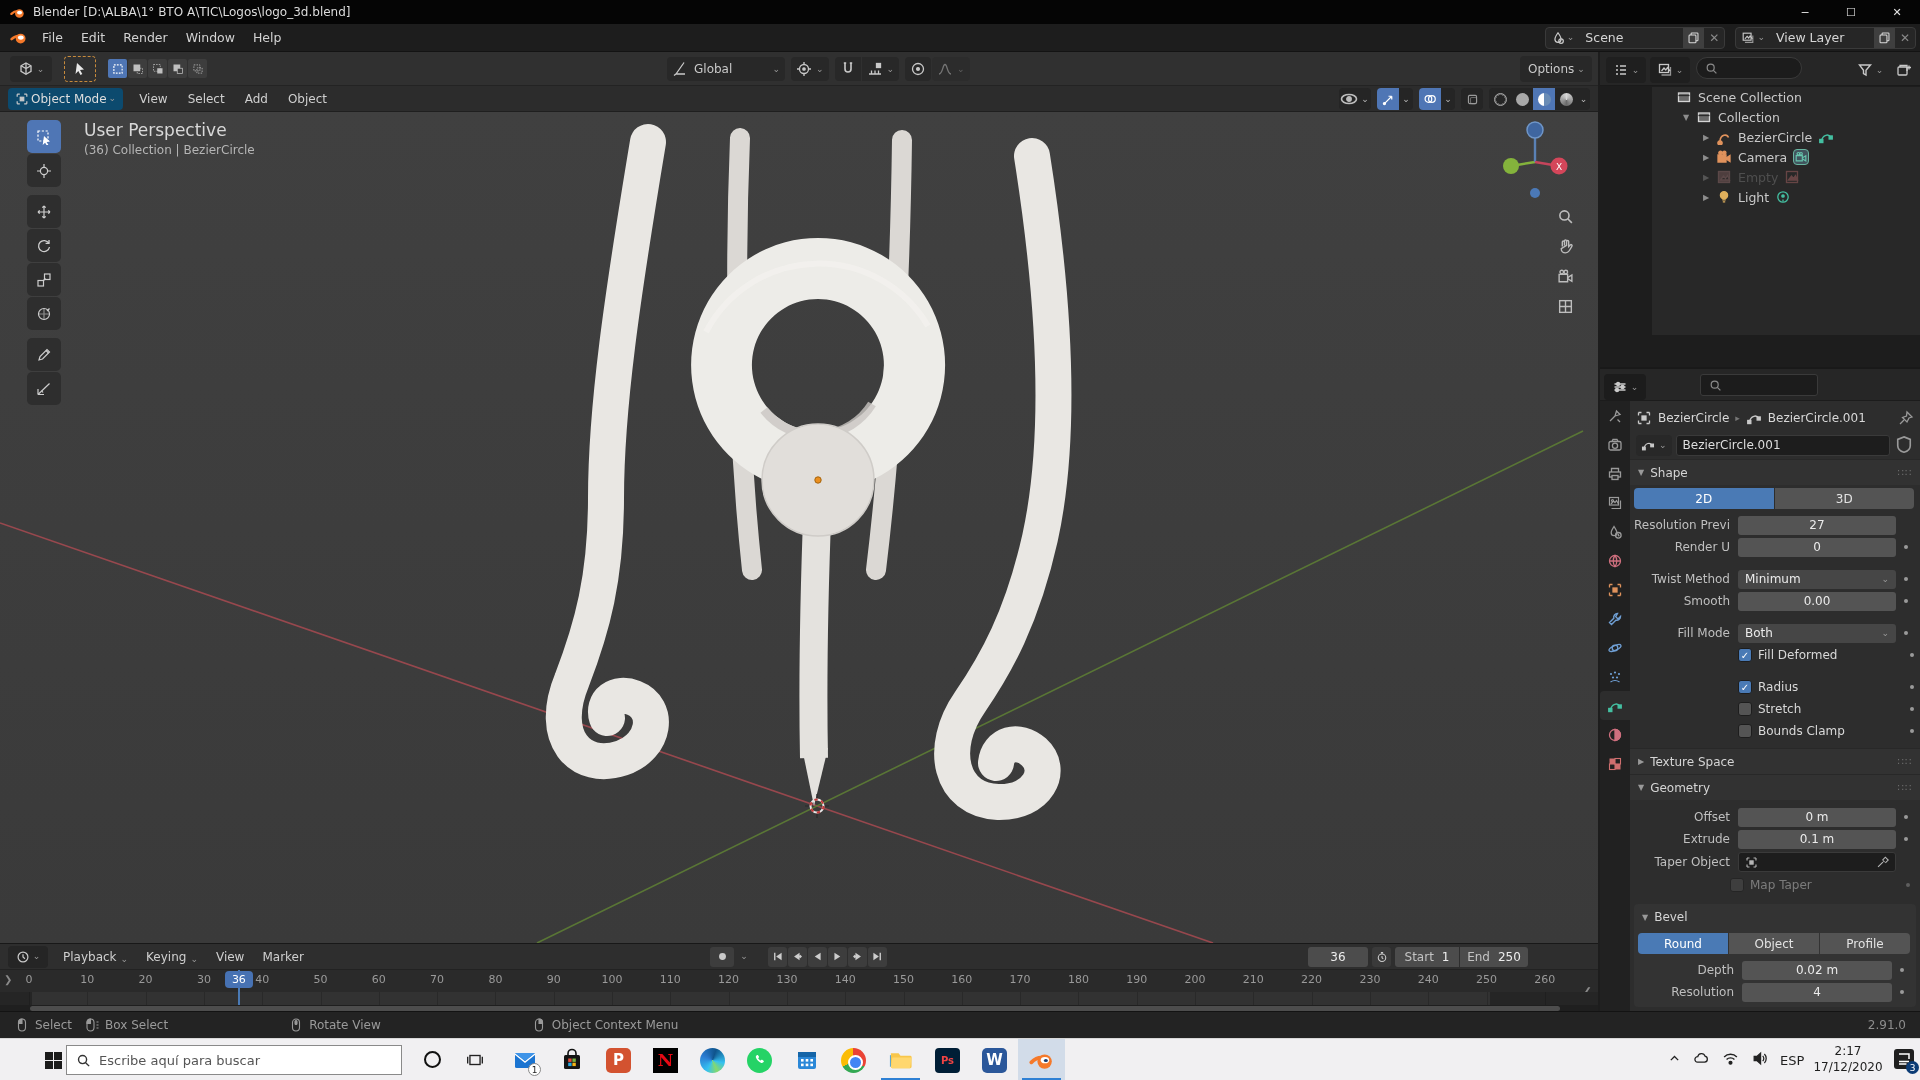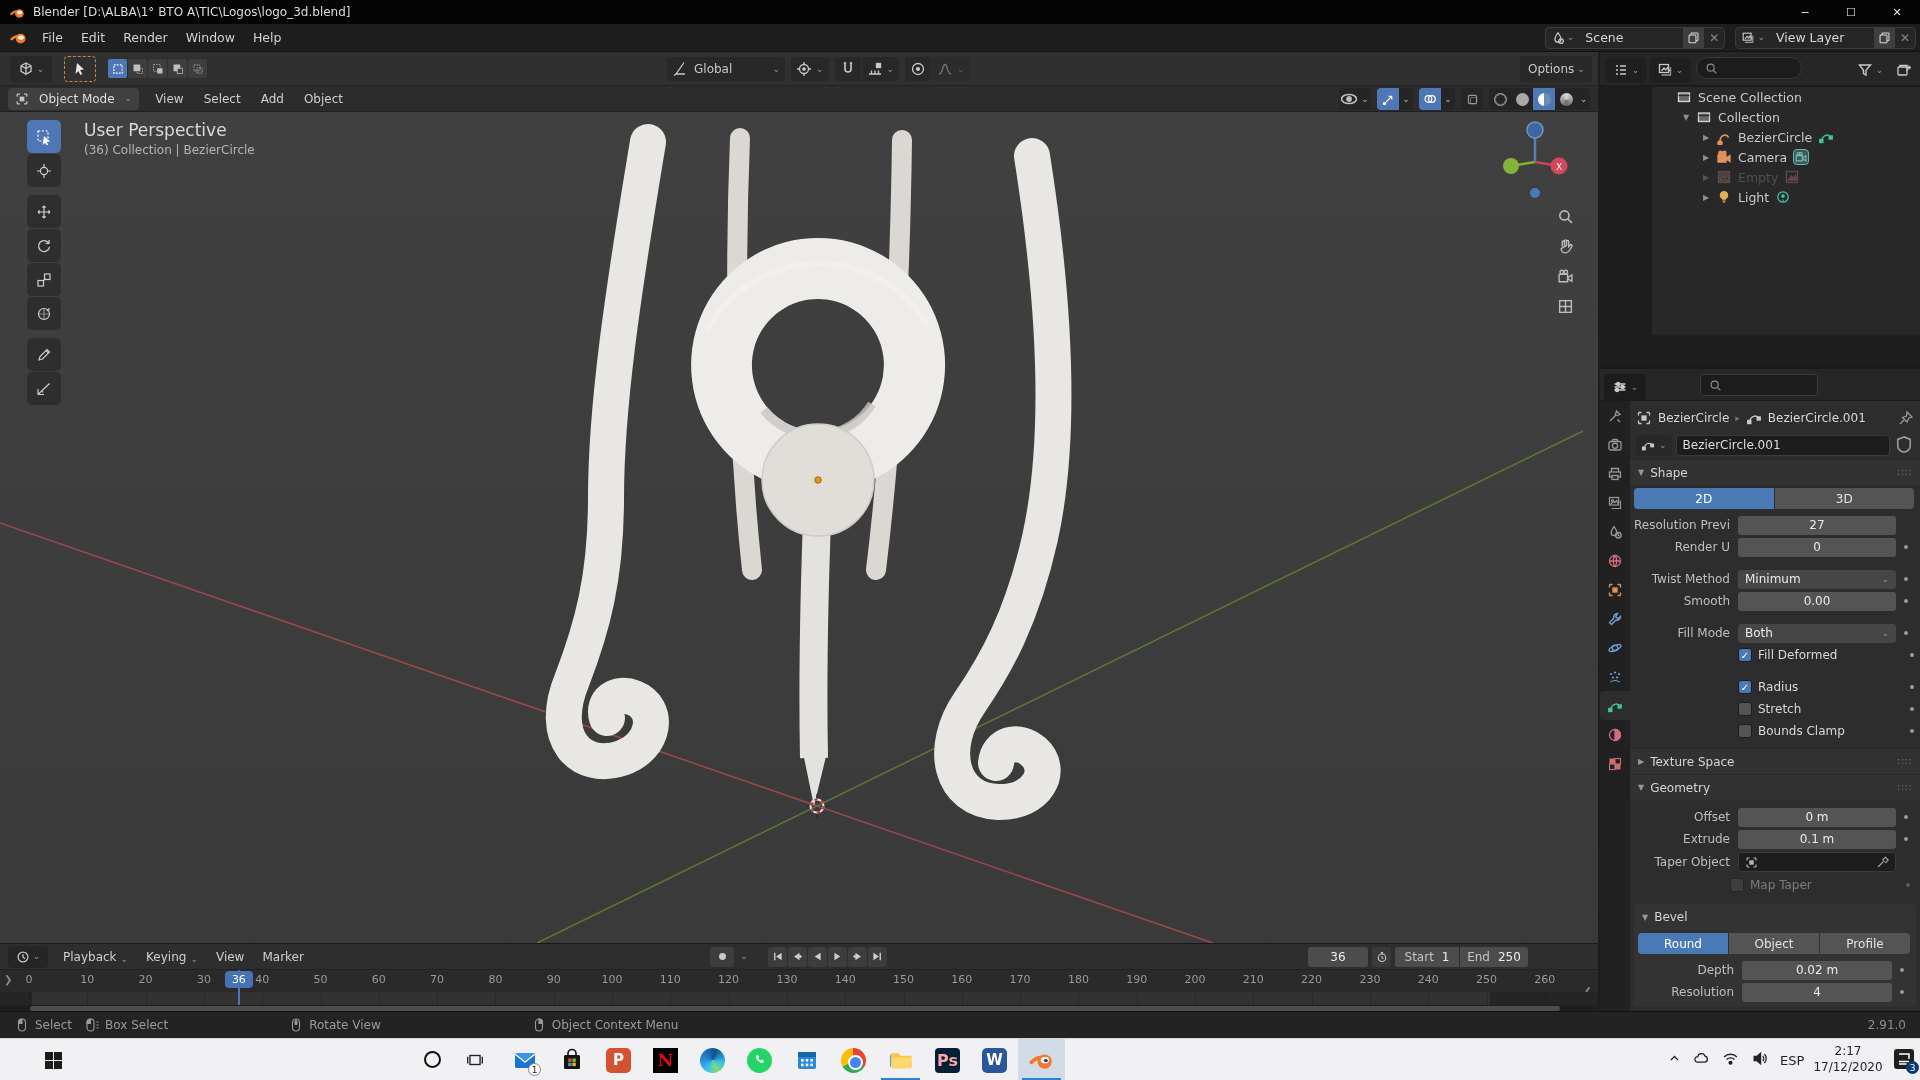--- a/index.html
+++ b/index.html
@@ -34,21 +34,21 @@
   .selmode span.on{background:#4f76b5;color:#fff}
   .widgetbar{position:absolute;top:4px;height:26px;display:flex;align-items:center;gap:6px}
   .wbtn{height:24px;background:#282828;border-radius:4px;display:flex;align-items:center;padding:0 5px;gap:4px;color:#c9c9c9}
   .dim{opacity:.45}
   
   #olheader{position:absolute;left:1600px;top:52px;width:320px;height:34px;background:#262626;border-bottom:1px solid #1a1a1a}
   .searchbox{position:absolute;height:22px;background:#1c1c1c;border:1px solid #3a3a3a;border-radius:11px;display:flex;align-items:center;padding:0 8px;gap:5px;color:#8a8a8a}
   
   #vpheader{position:absolute;left:0;top:86px;width:1598px;height:26px;background:#2c2c2c;border-bottom:1px solid #1f1f1f;display:flex;align-items:center}
   .hdr-menu{padding:0 10px;color:#cfcfcf}
-  .mode-widget{display:flex;align-items:center;gap:10px;background:#404040;border-radius:4px;height:22px;padding:0 7px;margin-left:8px;color:#dedede}
+  .mode-widget{display:flex;align-items:center;gap:2px;background:#0c4a6e;border-radius:4px;height:22px;padding:0 7px;margin-left:8px;color:#dedede}
   #vpright{position:absolute;right:8px;top:2px;display:flex;align-items:center;gap:6px;height:22px}
   .vr-group{display:flex;align-items:center;background:#252525;border-radius:4px;height:22px;overflow:hidden}
   .vr-group>span{display:flex;align-items:center;justify-content:center;width:22px;height:22px;color:#bdbdbd}
   .vr-group>span.on{background:#4f76b5;color:#fff}
   .sph{width:13px;height:13px;border-radius:50%}
   
   #viewport{position:absolute;left:0;top:112px;width:1598px;height:831px;background:linear-gradient(#404040,#3a3a3a);overflow:hidden}
   #vpoverlay{position:absolute;left:84px;top:8px;pointer-events:none}
   #vpoverlay .l1{font-size:17px;color:#d8d8d8}
   #vpoverlay .l2{font-size:12px;color:#b5b5b5;margin-top:3px}
@@ -123,21 +123,21 @@
   #tbsearch input::placeholder{color:#555}
   .tb-circle{position:absolute;left:424px;top:12px;width:17px;height:17px;border:2px solid #111;border-radius:50%}
   #apps{position:absolute;left:501px;top:0;height:42px;display:flex}
   .tb-slot{position:relative;width:47px;height:42px;display:flex;align-items:center;justify-content:center}
   .tb-slot.running::after{content:"";position:absolute;left:4px;right:4px;bottom:0;height:3px;background:#2e80d4}
   .tb-slot.active{background:rgba(100,150,200,.22)}
   .app-ic{width:25px;height:25px;display:flex;align-items:center;justify-content:center;font-weight:bold}
   .tb-badge{position:absolute;right:7px;bottom:5px;width:13px;height:13px;background:#fff;border:1px solid #888;border-radius:50%;font-size:9px;display:flex;align-items:center;justify-content:center;color:#222}
   .app-powerpoint{background:#d35230;border-radius:5px;color:#fff;font-size:15px}
   .app-netflix{background:#000;color:#e50914;font-size:17px;font-family:"DejaVu Serif",serif}
-  .app-photoshop{background:#001e36;border-radius:4px;color:#fca5a5;font-size:16px}
+  .app-photoshop{background:#001e36;border-radius:4px;color:#ef4444;font-size:10px}
   .app-word{background:#2b579a;border-radius:5px;color:#fff;font-size:15px}
   .app-whatsapp{background:#25d366;border-radius:50%}
   .app-edge{border-radius:50%;background:conic-gradient(from 210deg,#35c1f1,#2b7cd3,#0f548c,#35c1f1 70%,#86d96c,#35c1f1)}
   .app-chrome{border-radius:50%;background:conic-gradient(#ea4335 0 120deg,#34a853 120deg 240deg,#fbbc05 240deg 360deg);position:relative}
   .app-chrome::after{content:"";position:absolute;left:7px;top:7px;width:11px;height:11px;border-radius:50%;background:#4285f4;border:2px solid #fff}
   .app-explorer{position:relative}
   .tray{position:absolute;top:0;height:42px;display:flex;align-items:center;color:#2a2a2a}
   #timeblock{position:absolute;left:1812px;top:4px;width:72px;text-align:center;font-size:12px;color:#1f1f1f;line-height:16px}
   #notif{position:absolute;left:1894px;top:10px;width:20px;height:20px;background:#1f1f1f;border-radius:3px;position:absolute}
   #notifbadge{position:absolute;left:1906px;top:22px;width:13px;height:13px;border-radius:50%;background:#0b3b75;color:#fff;font-size:9px;display:flex;align-items:center;justify-content:center}
@@ -1237,20 +1237,29 @@
 
   <div id="taskbar">
     <div id="startbtn">
         <span class="winlogo">
           <i></i>
           <i></i>
           <i></i>
           <i></i>
         </span>
       </div>
+    <div id="tbsearch">
+      <span class="ic" style="width:15px;height:15px;color:#333">
+          <svg viewBox="0 0 16 16" fill="none" stroke="currentColor" stroke-width="1.5">
+            <circle cx="7" cy="7" r="4.3"></circle>
+            <path d="M10.3 10.3L14 14"></path>
+          </svg>
+        </span>
+      <input type="text" placeholder="Escribe aquí para buscar" style="">
+    </div>
     <span class="tb-circle"></span>
     <span class="abs" style="left:466px;top:12px"><svg width="18" height="18" viewBox="0 0 16 16" fill="none" stroke="#222" stroke-width="1.2">
           <rect x="3.5" y="4" width="9" height="8"></rect>
           <path d="M1.5 5v6M14.5 5v6"></path>
         </svg></span>
     <div id="apps">
         <div class="tb-slot">
      <span class="app-ic app-mail">
             <svg width="24" height="24" viewBox="0 0 24 24">
               <rect x="2" y="5" width="20" height="15" rx="1.5" fill="#1b74d1"></rect>

